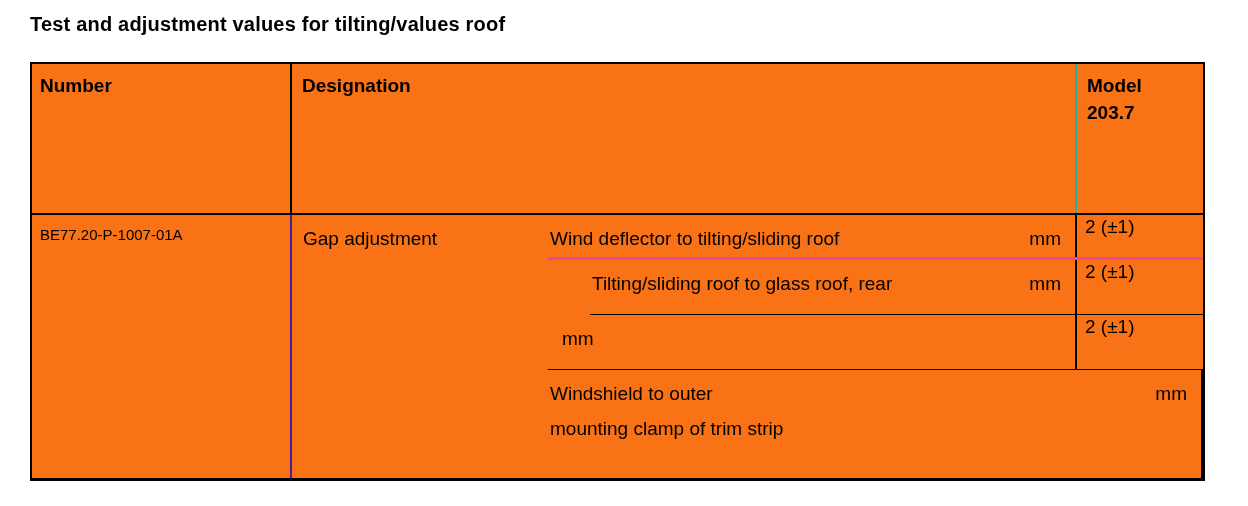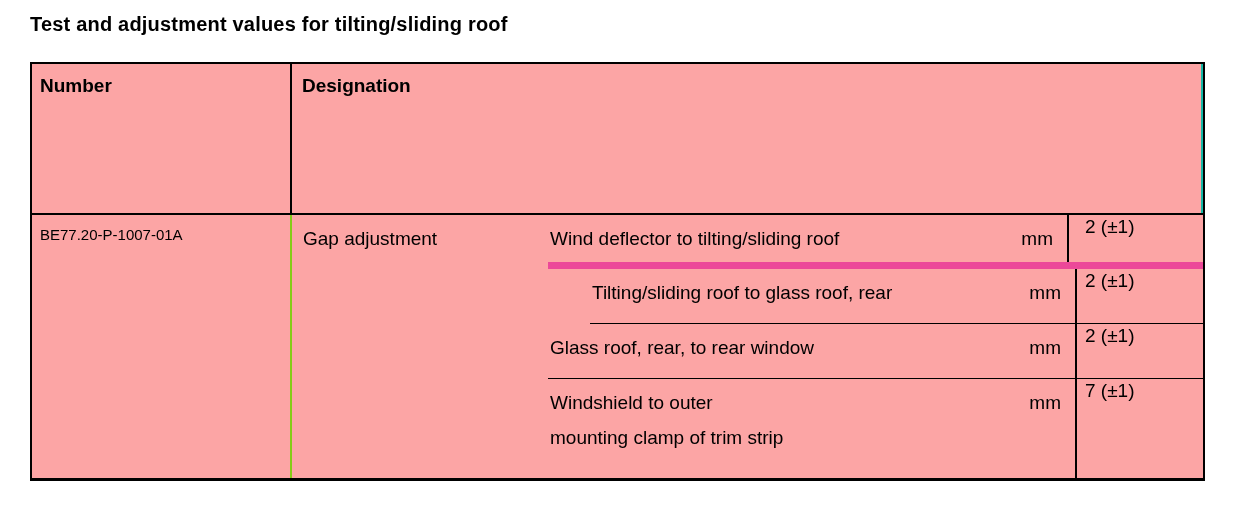--- a/index.html
+++ b/index.html
@@ -14,43 +14,43 @@
     position: absolute; left: 30px; top: 13px;
     font-size: 20px; font-weight: bold; letter-spacing: 0.2px;
   }
 
   .table {
     position: absolute; left: 30px; top: 62px;
     width: 1175px; height: 419px;
     border: 2px solid #000;
     border-bottom-width: 3px;
     display: flex; flex-direction: column;
-    background: #fca5a5;
+    background: #f97316;
   }
 
   
   .thead { display: flex; height: 151px; border-bottom: 2px solid #000; }
   .hc { font-weight: bold; font-size: 19px; line-height: 27px; padding: 8px 6px 0 10px; }
   .hc.c-number { width: 260px; border-right: 2px solid #000; padding-left: 8px; }
   .hc.c-designation { flex: 1; border-right: 2px solid #14b8a6; }
   .hc.c-model { width: 126px; white-space: pre-line; }
 
   
   .tbody { display: flex; flex: 1; }
   .bc-number {
-    width: 260px; border-right: 2px solid #84cc16;
+    width: 260px; border-right: 2px solid #4c1d95;
     font-size: 15px; line-height: 20px; padding: 10px 6px 0 8px;
   }
   .bc-group {
     width: 256px; font-size: 19px; line-height: 35px; padding: 6px 6px 0 11px;
   }
   .measurements { flex: 1; display: flex; flex-direction: column; }
 
   .mrow { display: flex; }
-  .mrow.r1 { height: 54px; border-bottom: 7px solid #ec4899; gap: 8px; }
+  .mrow.r1 { height: 45px; border-bottom: 3px solid #ec4899; }
   .mrow.r2 { height: 55px; border-bottom: 1px solid #000; margin-left: 42px; }
   .mrow.r3 { height: 55px; border-bottom: 1px solid #000; }
   .mrow.r4 { flex: 1; }
 
   .mdesc {
     flex: 1; border-right: 2px solid #000;
     display: flex; justify-content: space-between; align-items: flex-start;
     font-size: 19px; line-height: 35px;
     padding: 6px 14px 0 2px;
   }
@@ -58,27 +58,29 @@
   .mdesc .unit { padding-left: 12px; }
   .mvalue {
     width: 126px; font-size: 19px; line-height: 22px; padding: 1px 2px 0 8px;
   }
 </style>
 </head>
 <body>
 
 <div class="page">
 
-  <div class="title">Test and adjustment values for tilting/sliding roof</div>
+  <div class="title">Test and adjustment values for tilting/values roof</div>
 
   <div class="table">
 
     <div class="thead">
       <div class="hc c-number">Number</div>
       <div class="hc c-designation">Designation</div>
+      <div class="hc c-model">Model
+203.7</div>
     </div>
 
     <div class="tbody">
 
       <div class="bc-number">BE77.20-P-1007-01A</div>
 
       <div class="bc-group">Gap adjustment</div>
 
       <div class="measurements">
 
@@ -93,31 +95,29 @@
         <div class="mrow r2">
           <div class="mdesc">
             <span class="desc">Tilting/sliding roof to glass roof, rear</span>
             <span class="unit">mm</span>
           </div>
           <div class="mvalue">2 (±1)</div>
         </div>
 
         <div class="mrow r3">
           <div class="mdesc">
-            <span class="desc">Glass roof, rear, to rear window</span>
             <span class="unit">mm</span>
           </div>
           <div class="mvalue">2 (±1)</div>
         </div>
 
         <div class="mrow r4">
           <div class="mdesc">
             <span class="desc">Windshield to outer
 mounting clamp of trim strip</span>
             <span class="unit">mm</span>
           </div>
-          <div class="mvalue">7 (±1)</div>
         </div>
 
       </div>
     </div>
   </div>
 </div>
 
 </body></html>

